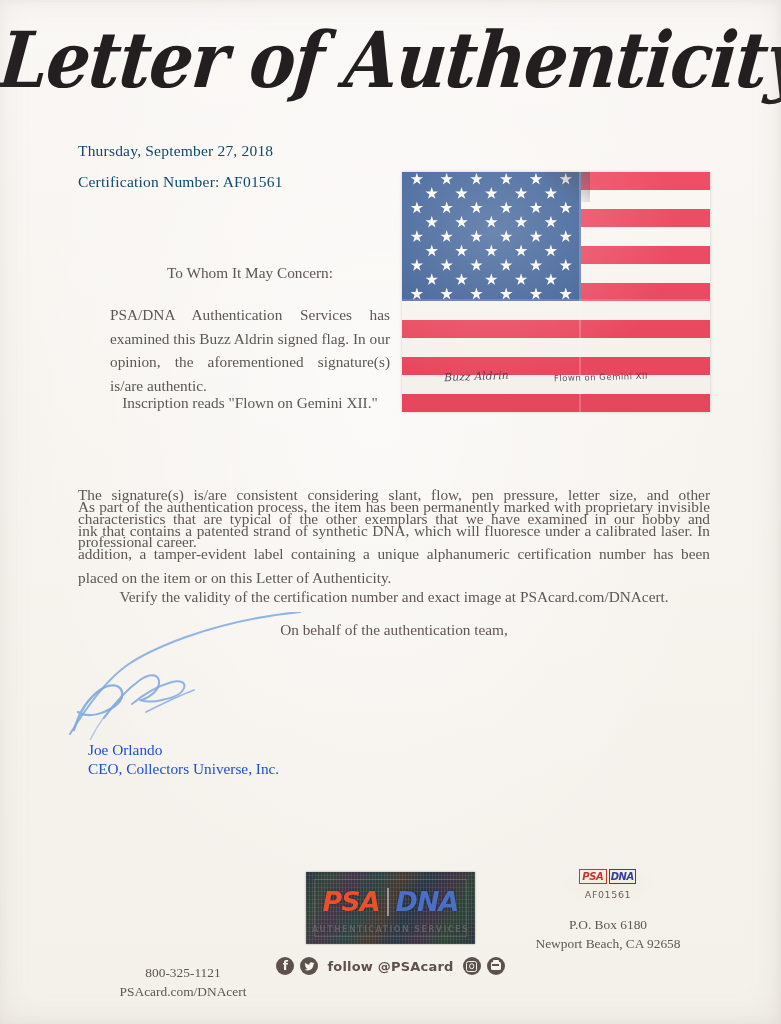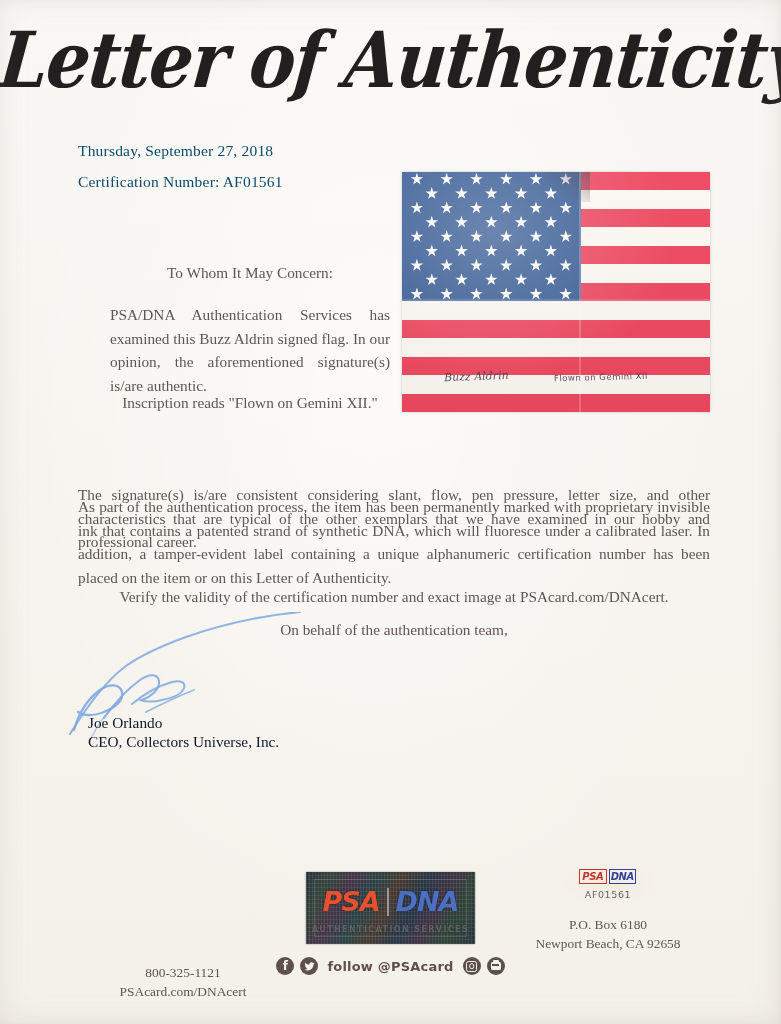--- a/index.html
+++ b/index.html
@@ -185,22 +185,23 @@
     left: 60px;
     top: 612px;
     width: 260px;
     height: 128px;
     pointer-events: none;
   }
   .sig-name {
     position: absolute;
     left: 88px;
     font-size: 15.3px;
-    color: #0f172a;
+    color: #1d4ed8;
     white-space: nowrap;
+    margin-top: 27px;
   }
   #sig-name-1 { top: 714px; }
   #sig-name-2 { top: 733px; }
 
   
   #tagline {
     position: absolute;
     left: 0;
     right: 0;
     top: 826px;

